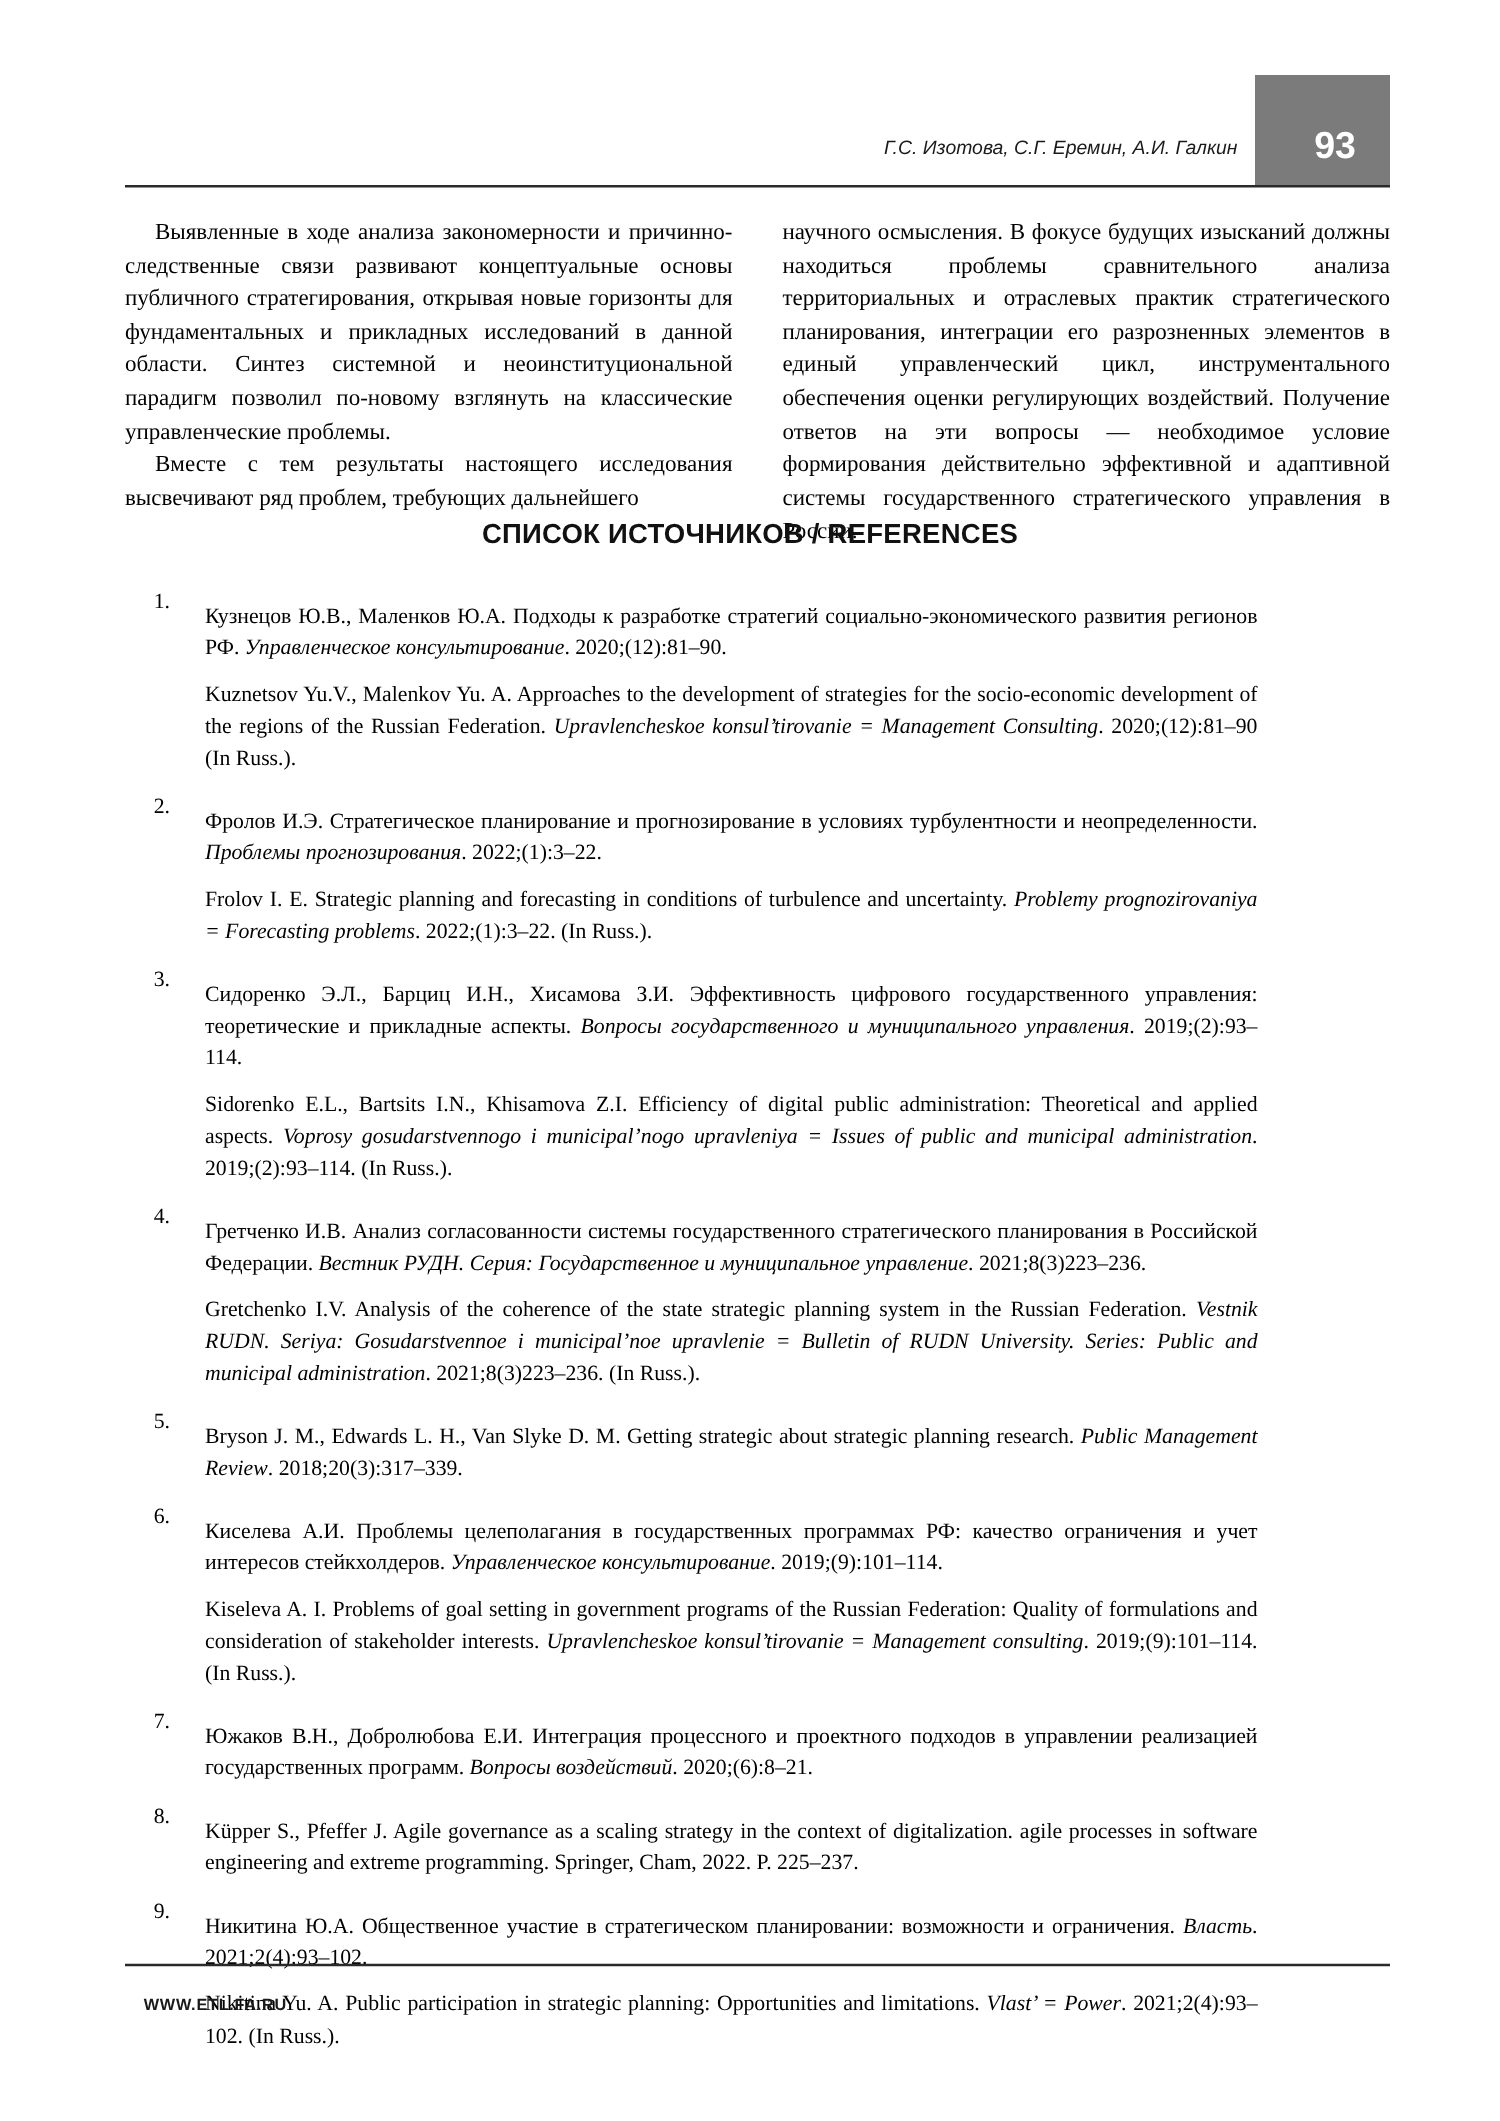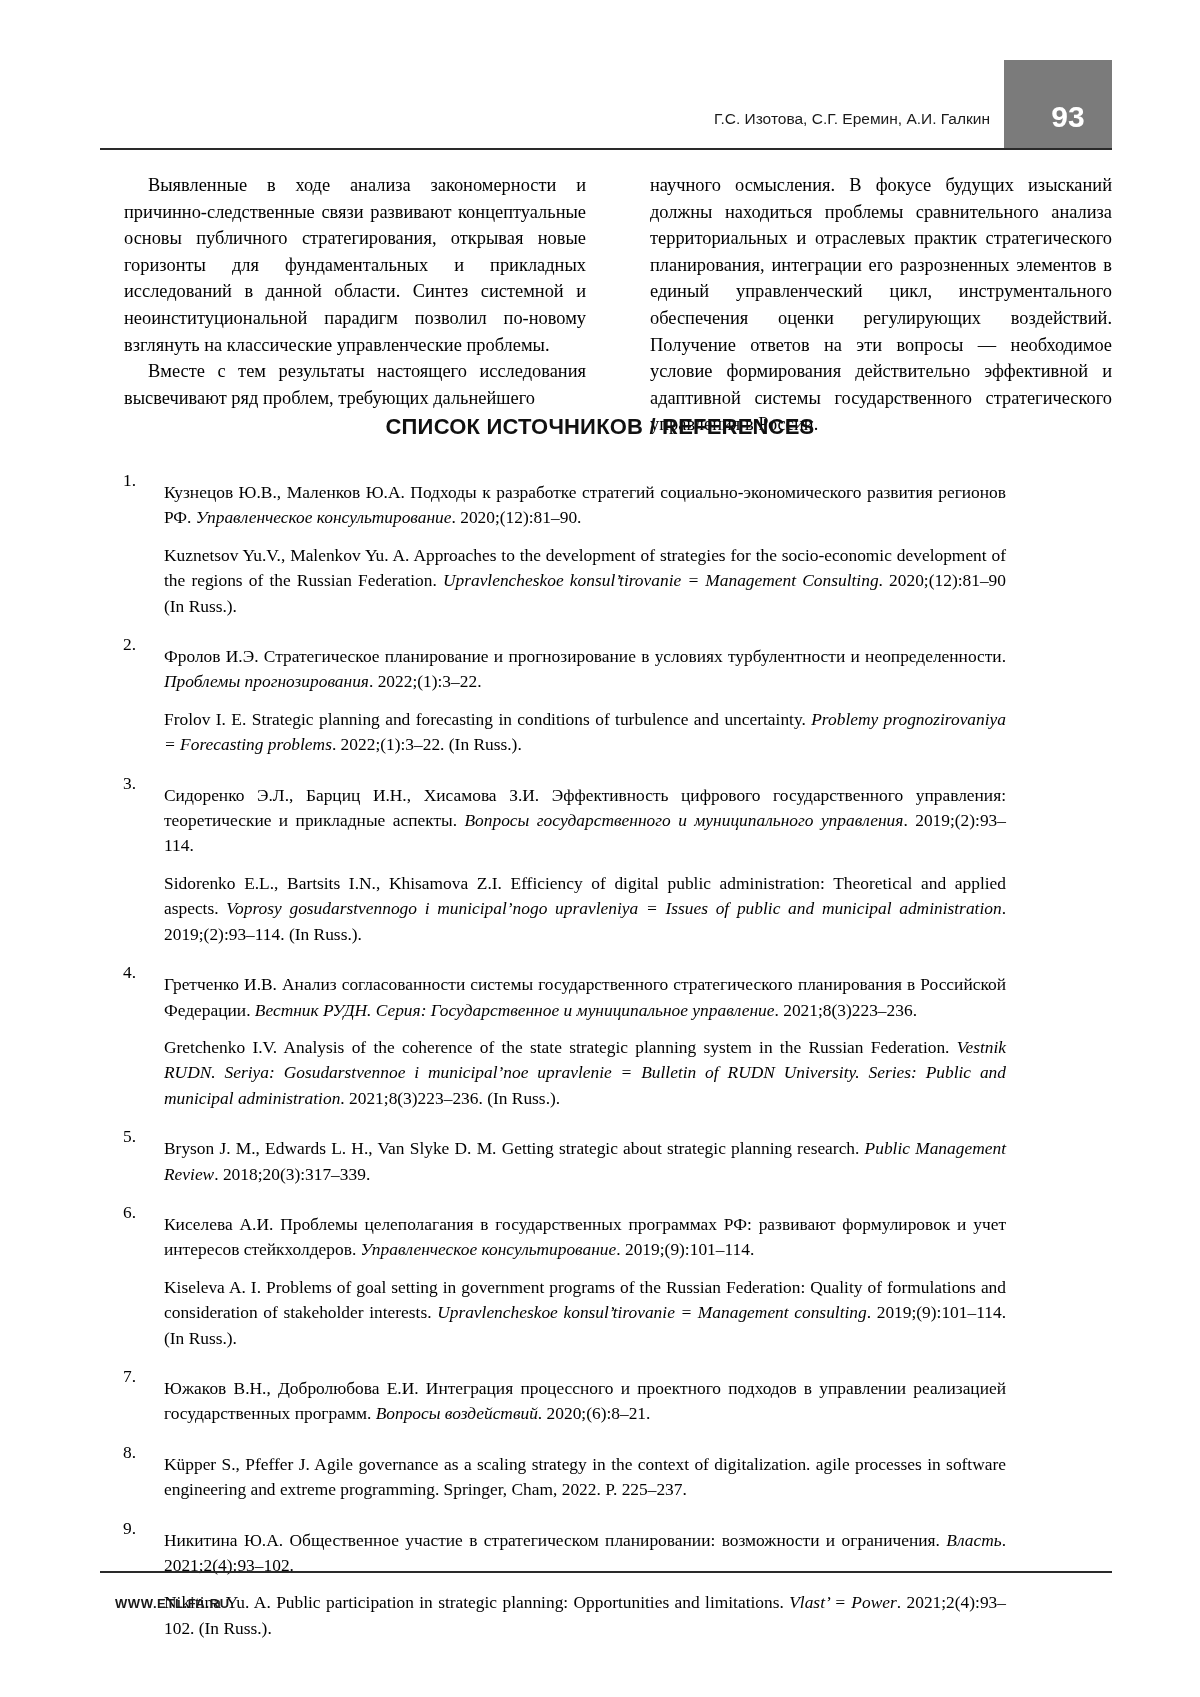--- a/index.html
+++ b/index.html
@@ -52,20 +52,21 @@
     align-items: flex-end;
     justify-content: center;
     padding-bottom: 14px;
     box-sizing: border-box;
   }
   .running-head {
     position: absolute;
     right: 210px;
     top: 50px;
     font-family: "Liberation Sans", sans-serif;
+    font-style: italic;
     font-size: 15.5px;
     color: #1a1a1a;
     white-space: nowrap;
   }
   .header-rule {
     position: absolute;
     left: 100px;
     right: 88px;
     top: 88px;
     height: 2px;
@@ -81,21 +82,20 @@
     display: flex;
     gap: 40px;
   }
   .col {
     width: 486px;
     font-size: 18.4px;
     line-height: 26.6px;
     text-align: justify;
     text-justify: inter-word;
     hyphens: manual;
-    margin-left: 24px;
   }
   .col p {
     margin: 0;
   }
   .col p.indent {
     text-indent: 24px;
   }
 
   
   .section-title {
@@ -222,21 +222,21 @@
       </div>
       <div class="ref-item">
         <div class="ref-num">5.</div>
         <div class="ref-body">
           <p class="en"><span>Bryson J. M., Edwards L. H., Van Slyke D. M. Getting strategic about strategic planning research. </span><i>Public Management Review</i><span>. 2018;20(3):317–339.</span></p>
         </div>
       </div>
       <div class="ref-item">
         <div class="ref-num">6.</div>
         <div class="ref-body">
-          <p class="ru"><span>Киселева А.И. Проблемы целеполагания в государственных программах РФ: развивают формулировок и учет интересов стейкхолдеров. </span><i>Управленческое консультирование</i><span>. 2019;(9):101–114.</span></p>
+          <p class="ru"><span>Киселева А.И. Проблемы целеполагания в государственных программах РФ: качество ограничения и учет интересов стейкхолдеров. </span><i>Управленческое консультирование</i><span>. 2019;(9):101–114.</span></p>
           <p class="en"><span>Kiseleva A. I. Problems of goal setting in government programs of the Russian Federation: Quality of formulations and consideration of stakeholder interests. </span><i>Upravlencheskoe konsul’tirovanie = Management consulting</i><span>. 2019;(9):101–114. (In Russ.).</span></p>
         </div>
       </div>
       <div class="ref-item">
         <div class="ref-num">7.</div>
         <div class="ref-body">
           <p class="ru"><span>Южаков В.Н., Добролюбова Е.И. Интеграция процессного и проектного подходов в управлении реализацией государственных программ. </span><i>Вопросы воздействий</i><span>. 2020;(6):8–21.</span></p>
         </div>
       </div>
       <div class="ref-item">

